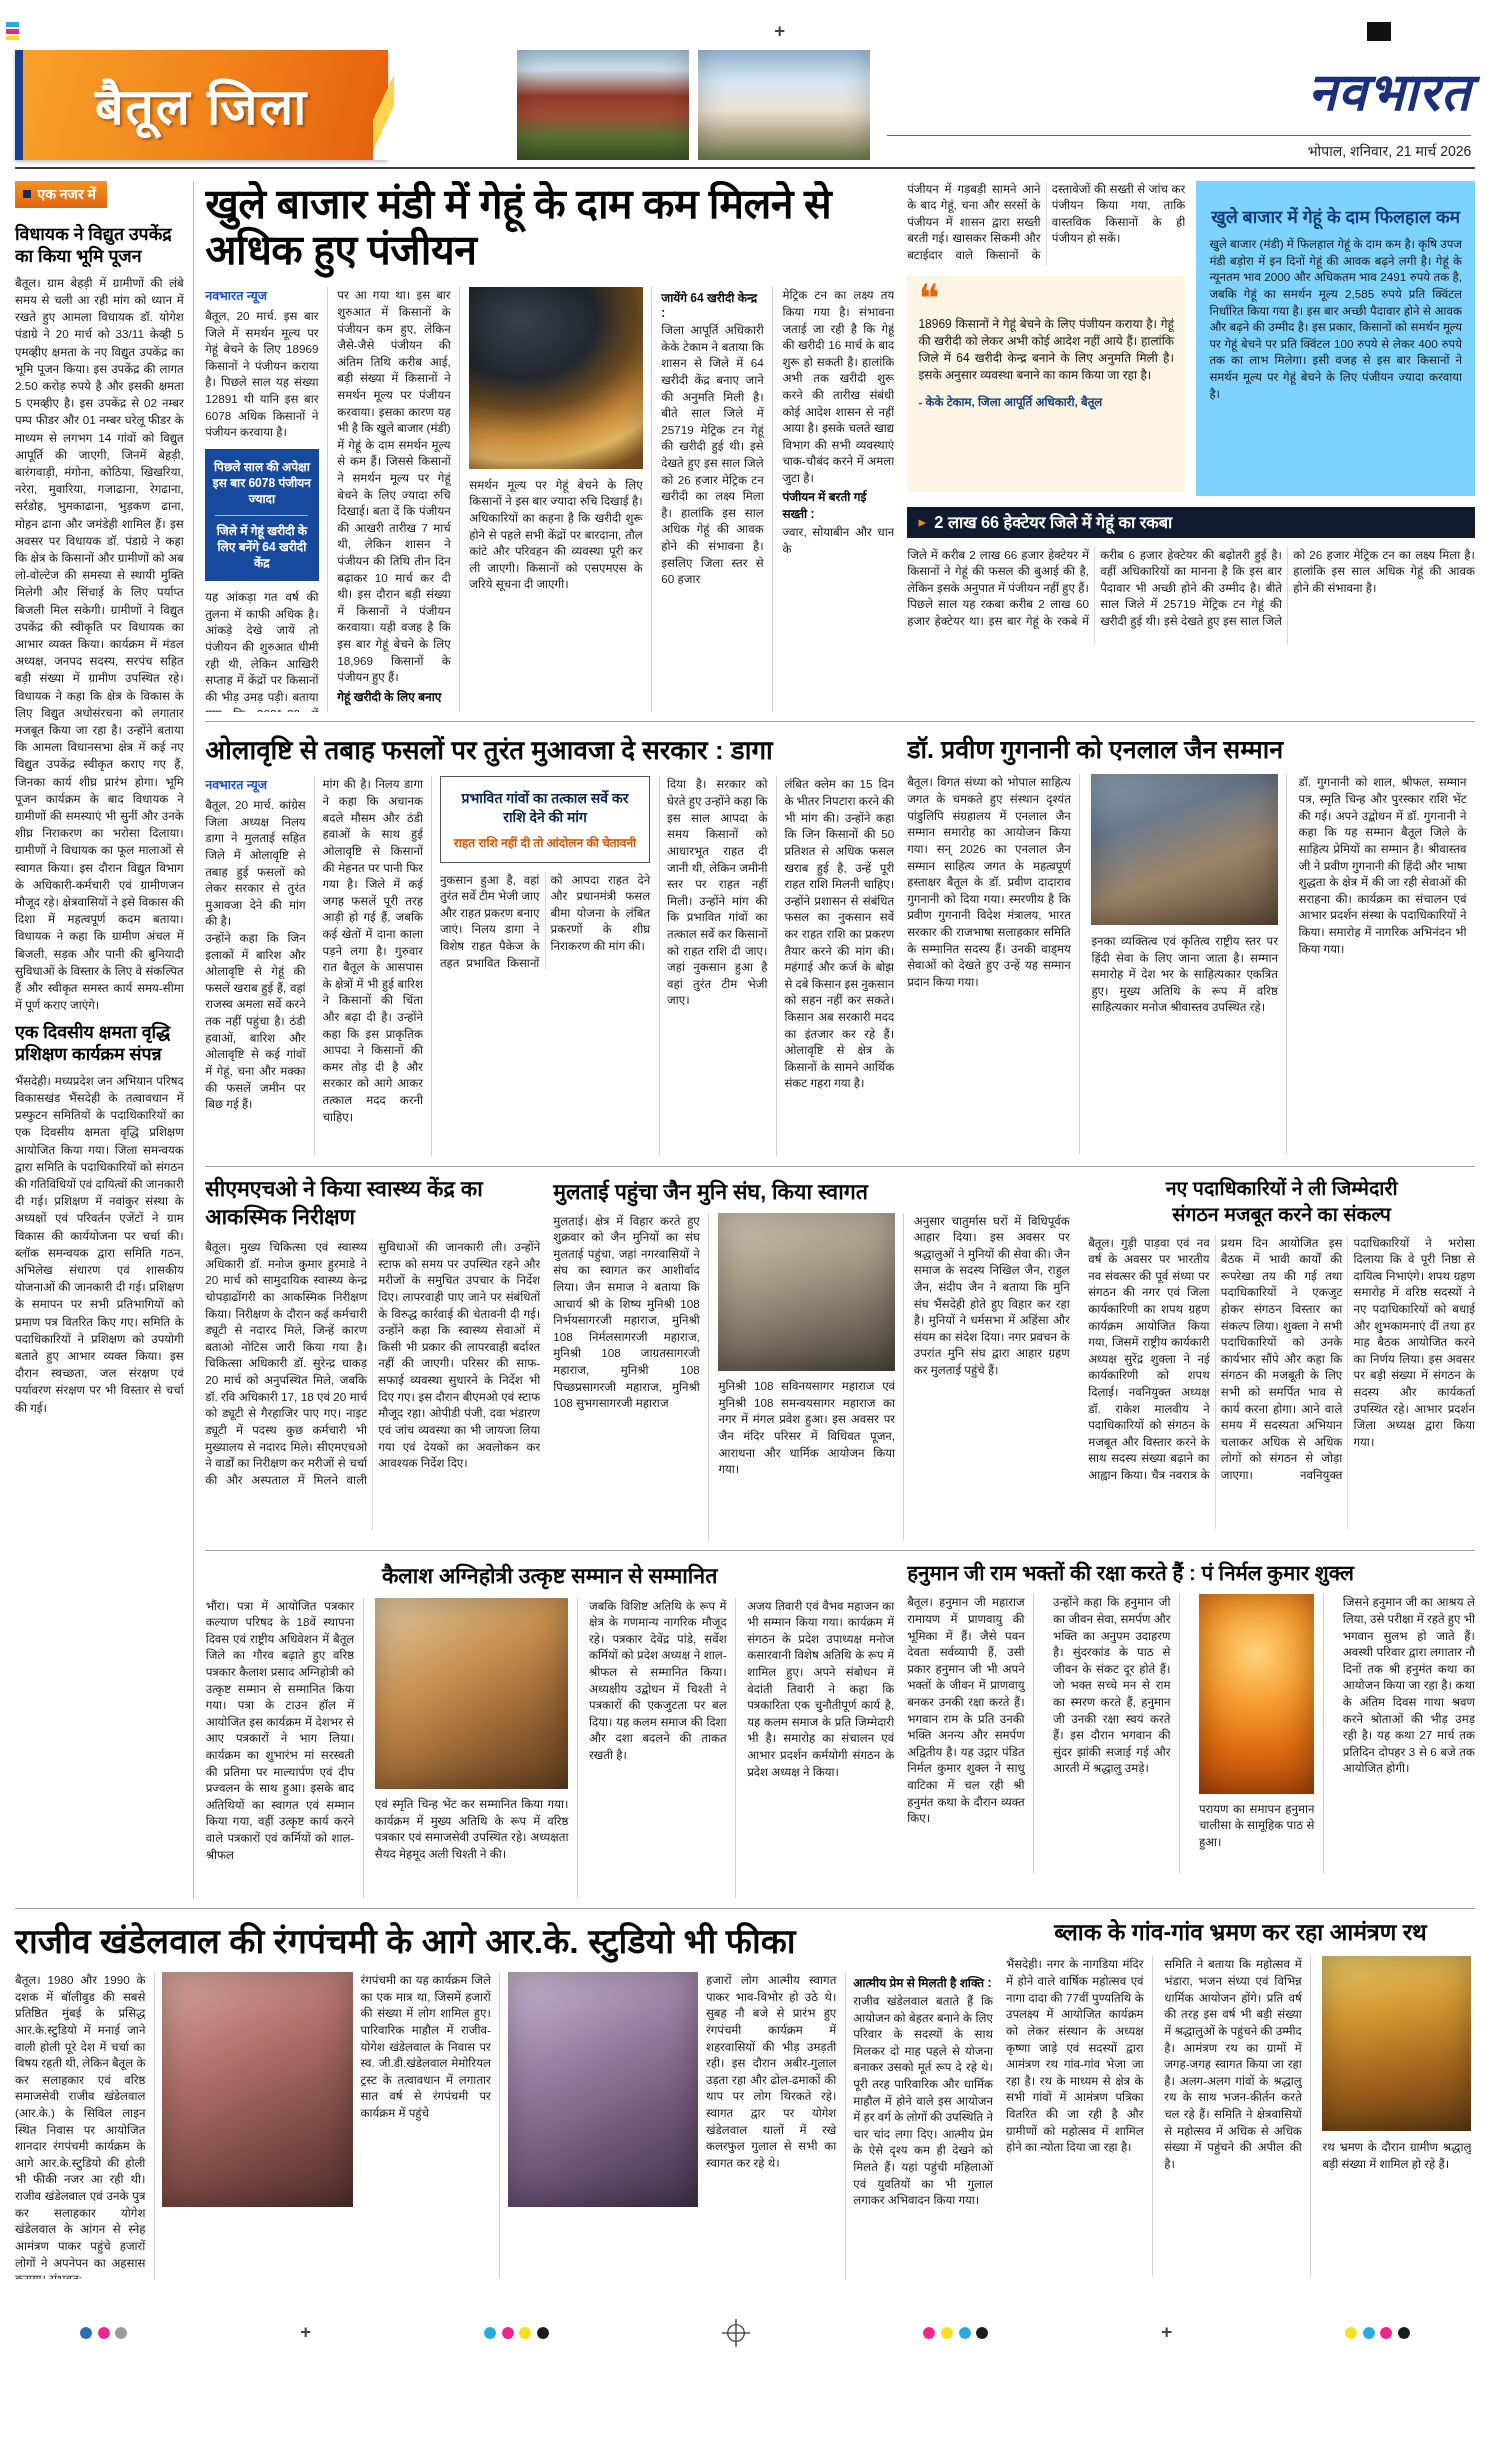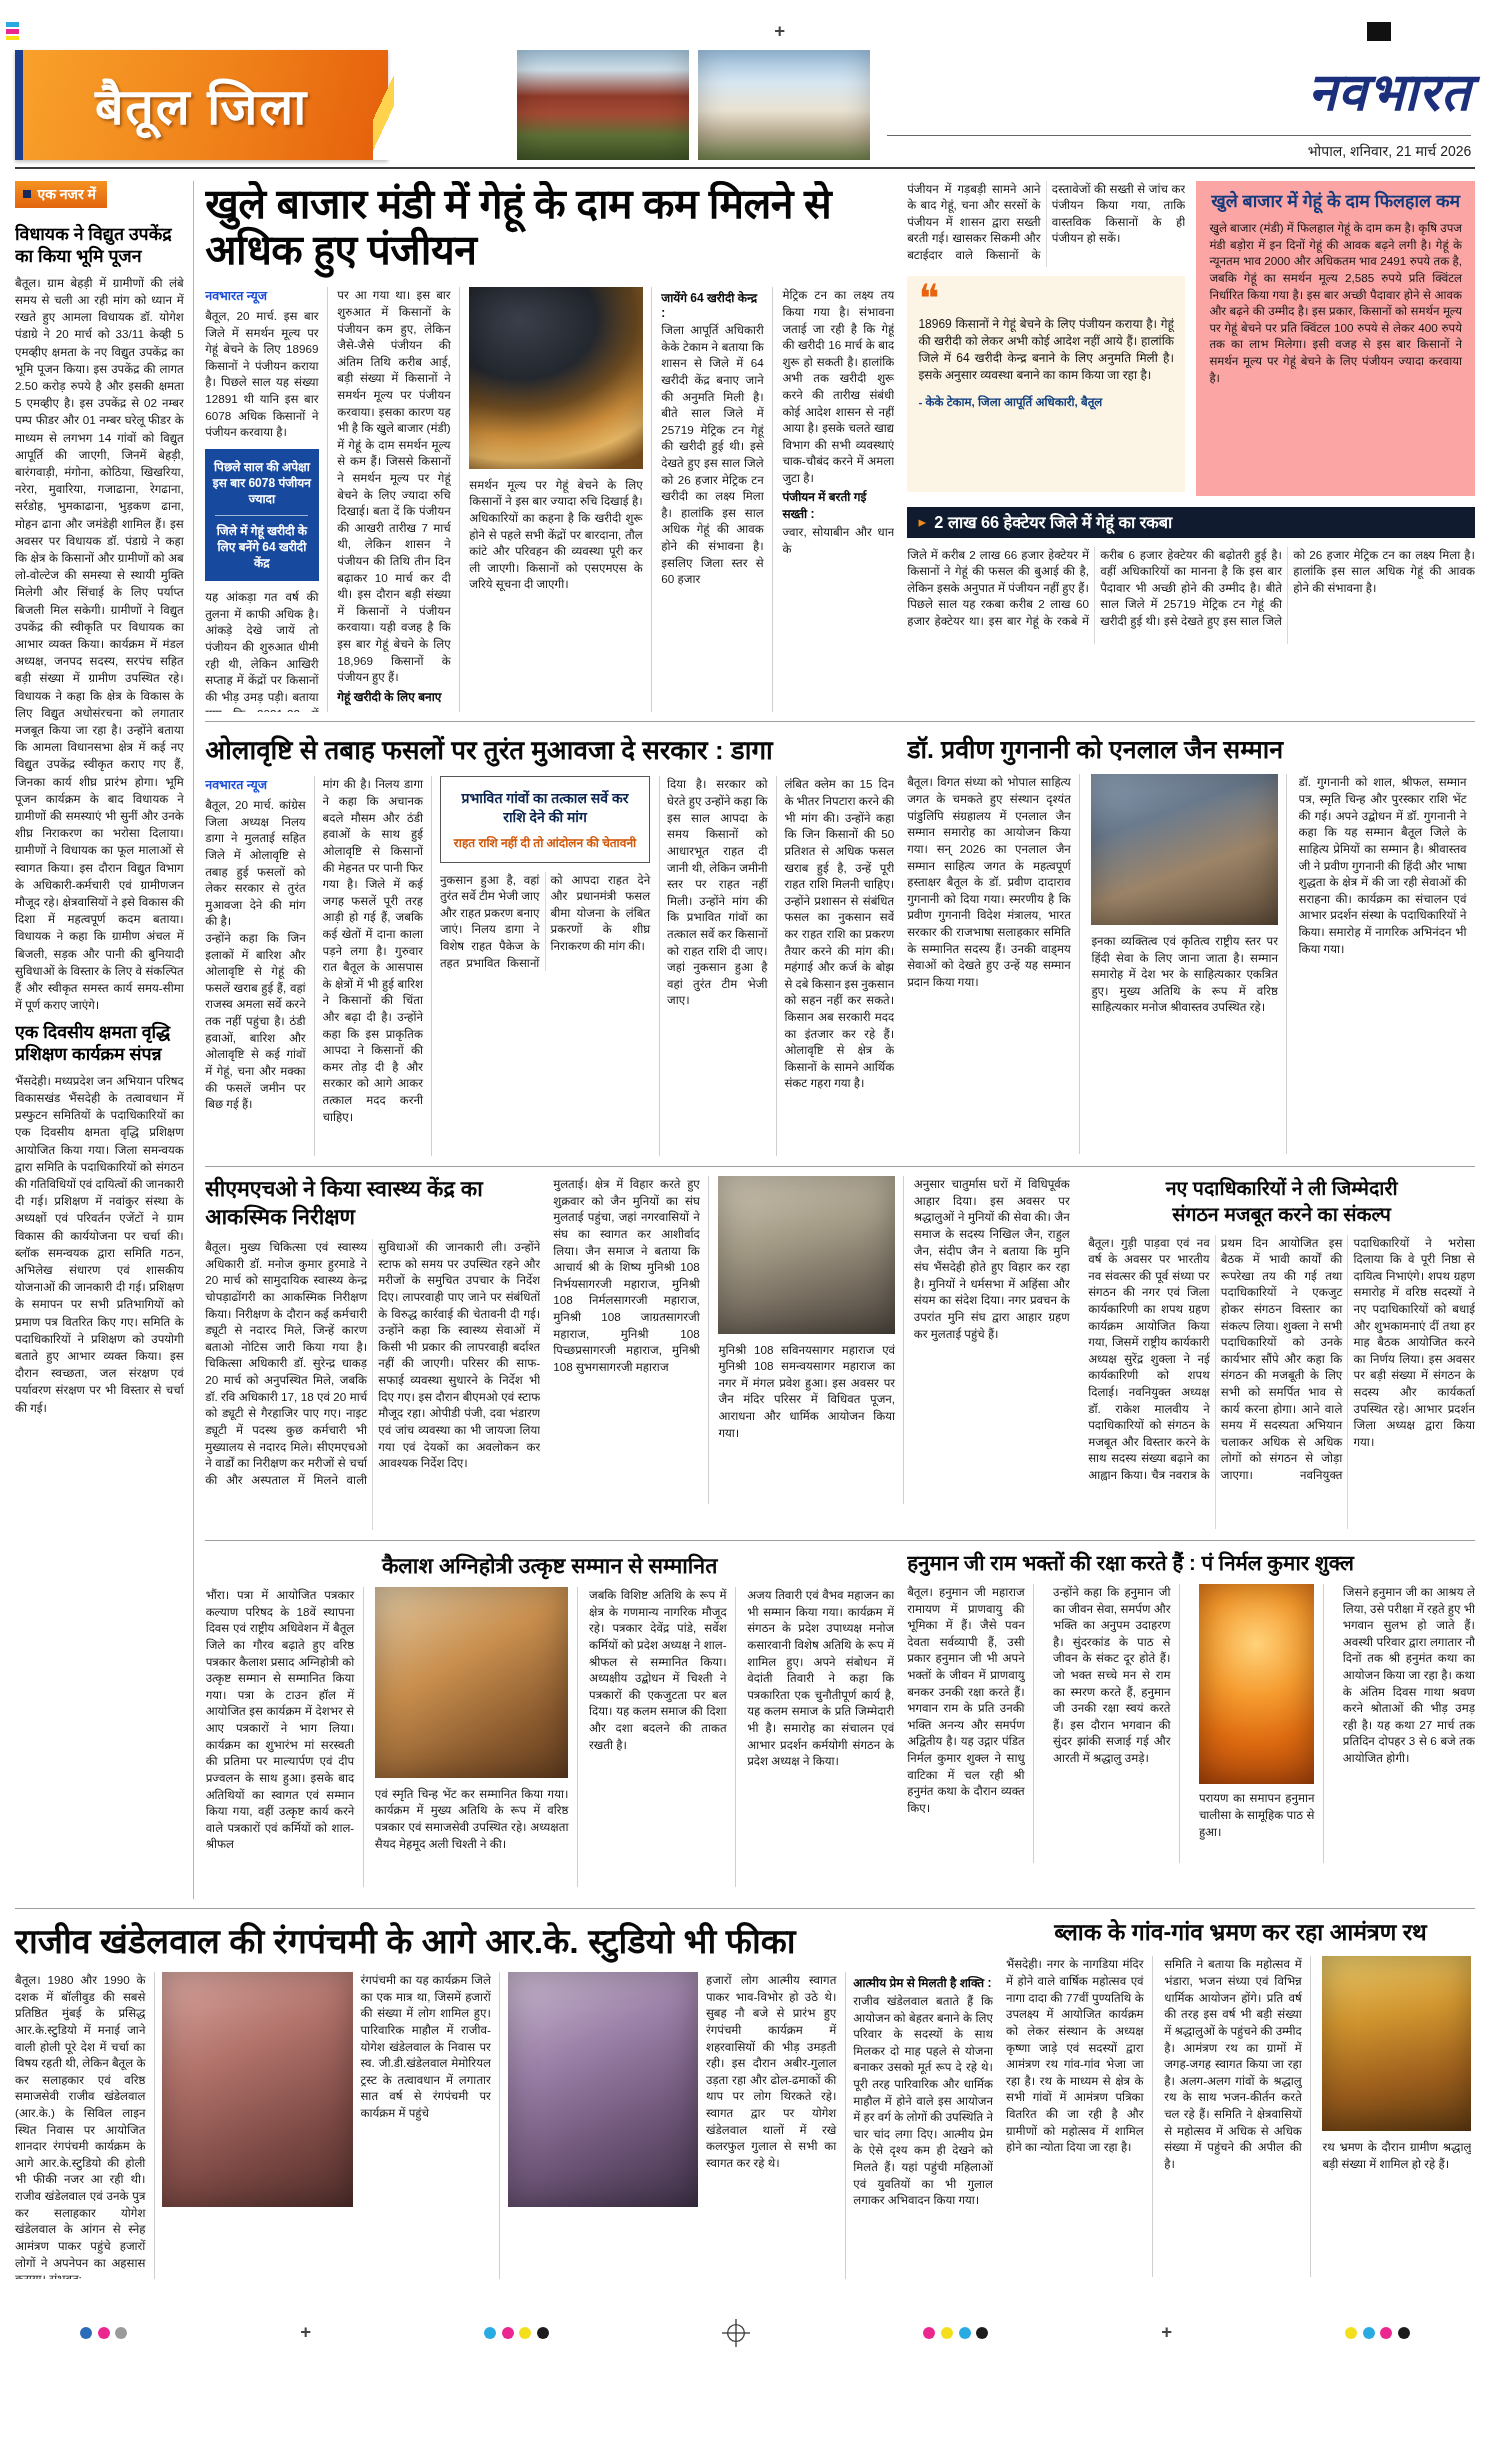--- a/index.html
+++ b/index.html
@@ -58,21 +58,21 @@
   .bb-div { height:0.9px; background:rgba(255,255,255,.6); margin:7.5px 3.7px; }
   .lead-photo { height:182px; margin-bottom:7.5px; background:radial-gradient(120% 90% at 30% 18%,#3a3f4a 0%,#23272e 36%,#6b4a21 55%,#c98b3a 72%,#e6b765 86%,#8a5a22 100%); }
   .lead-right { flex:1; overflow:hidden; }
   .lr-top { display:flex; gap:11.2px; height:315px; overflow:hidden; }
   .lr-left { width:278px; flex:none; }
   .lr-left .two-col { height:86px; overflow:hidden; }
   .quotebox { background:#fcf5e6; padding:9.3px 11.2px 11.2px; margin-top:9.3px; height:216px; overflow:hidden; }
   .q { color:#e8650f; font-size:39px; line-height:.7; display:block; font-family:"DejaVu Serif",serif; }
   .qt { font-size:12px; margin-top:3.7px; }
   .qattr { font-weight:bold; color:#14417e; font-size:11.7px; margin-top:8.4px; }
-  .sidebox { flex:1; background:#fca5a5; padding:9px 13px; overflow:hidden; }
+  .sidebox { flex:1; background:#7dd3fc; padding:25px 13px; overflow:hidden; }
   .sidebox h3 { text-align:center; color:#123a7e; font-size:17.7px; line-height:1.25; margin-bottom:8.4px; }
   .blackbar { background:#101b2f; color:#fff; font-weight:bold; font-size:16.3px; padding:4.7px 11.2px; display:flex; align-items:center; gap:8.4px; margin-top:11.2px; }
   .chev { color:#f08a1d; font-size:15px; }
   .barbody { margin-top:8.4px; height:97px; overflow:hidden; }
 
   .row { display:flex; gap:13px; border-top:0.9px solid #9f9f9f; margin-top:9.3px; padding-top:9.3px; }
   article h2 { color:#0a0a0a; }
 
   
   .hail { width:689px; flex:none; }
@@ -279,20 +279,21 @@
         </article>
       </div>
 
       <div class="row">
         <article class="cmho">
           <h2>सीएमएचओ ने किया स्वास्थ्य केंद्र का आकस्मिक निरीक्षण</h2>
           <p class="bt two-col">बैतूल। मुख्य चिकित्सा एवं स्वास्थ्य अधिकारी डॉ. मनोज कुमार हुरमाडे ने 20 मार्च को सामुदायिक स्वास्थ्य केन्द्र चोपड़ाढोंगरी का आकस्मिक निरीक्षण किया। निरीक्षण के दौरान कई कर्मचारी ड्यूटी से नदारद मिले, जिन्हें कारण बताओ नोटिस जारी किया गया है। चिकित्सा अधिकारी डॉ. सुरेन्द्र धाकड़ 20 मार्च को अनुपस्थित मिले, जबकि डॉ. रवि अधिकारी 17, 18 एवं 20 मार्च को ड्यूटी से गैरहाजिर पाए गए। नाइट ड्यूटी में पदस्थ कुछ कर्मचारी भी मुख्यालय से नदारद मिले। सीएमएचओ ने वार्डों का निरीक्षण कर मरीजों से चर्चा की और अस्पताल में मिलने वाली सुविधाओं की जानकारी ली। उन्होंने स्टाफ को समय पर उपस्थित रहने और मरीजों के समुचित उपचार के निर्देश दिए। लापरवाही पाए जाने पर संबंधितों के विरुद्ध कार्रवाई की चेतावनी दी गई। उन्होंने कहा कि स्वास्थ्य सेवाओं में किसी भी प्रकार की लापरवाही बर्दाश्त नहीं की जाएगी। परिसर की साफ-सफाई व्यवस्था सुधारने के निर्देश भी दिए गए। इस दौरान बीएमओ एवं स्टाफ मौजूद रहा। ओपीडी पंजी, दवा भंडारण एवं जांच व्यवस्था का भी जायजा लिया गया एवं देयकों का अवलोकन कर आवश्यक निर्देश दिए।</p>
         </article>
 
         <article class="multai">
+          <h2>मुलताई पहुंचा जैन मुनि संघ, किया स्वागत</h2>
           <div class="multai-body">
             <div class="col vl" style="width:156px">
               <p class="bt">मुलताई। क्षेत्र में विहार करते हुए शुक्रवार को जैन मुनियों का संघ मुलताई पहुंचा, जहां नगरवासियों ने संघ का स्वागत कर आशीर्वाद लिया। जैन समाज ने बताया कि आचार्य श्री के शिष्य मुनिश्री 108 निर्भयसागरजी महाराज, मुनिश्री 108 निर्मलसागरजी महाराज, मुनिश्री 108 जाग्रतसागरजी महाराज, मुनिश्री 108 पिच्छप्रसागरजी महाराज, मुनिश्री 108 सुभगसागरजी महाराज</p>
             </div>
             <div class="col vl" style="width:186px">
               <div class="photo multai-photo"></div>
               <p class="bt">मुनिश्री 108 सविनयसागर महाराज एवं मुनिश्री 108 समन्वयसागर महाराज का नगर में मंगल प्रवेश हुआ। इस अवसर पर जैन मंदिर परिसर में विधिवत पूजन, आराधना और धार्मिक आयोजन किया गया।</p>
             </div>
             <div class="col" style="width:156px">
               <p class="bt">अनुसार चातुर्मास घरों में विधिपूर्वक आहार दिया। इस अवसर पर श्रद्धालुओं ने मुनियों की सेवा की। जैन समाज के सदस्य निखिल जैन, राहुल जैन, संदीप जैन ने बताया कि मुनि संघ भैंसदेही होते हुए विहार कर रहा है। मुनियों ने धर्मसभा में अहिंसा और संयम का संदेश दिया। नगर प्रवचन के उपरांत मुनि संघ द्वारा आहार ग्रहण कर मुलताई पहुंचे हैं।</p>

